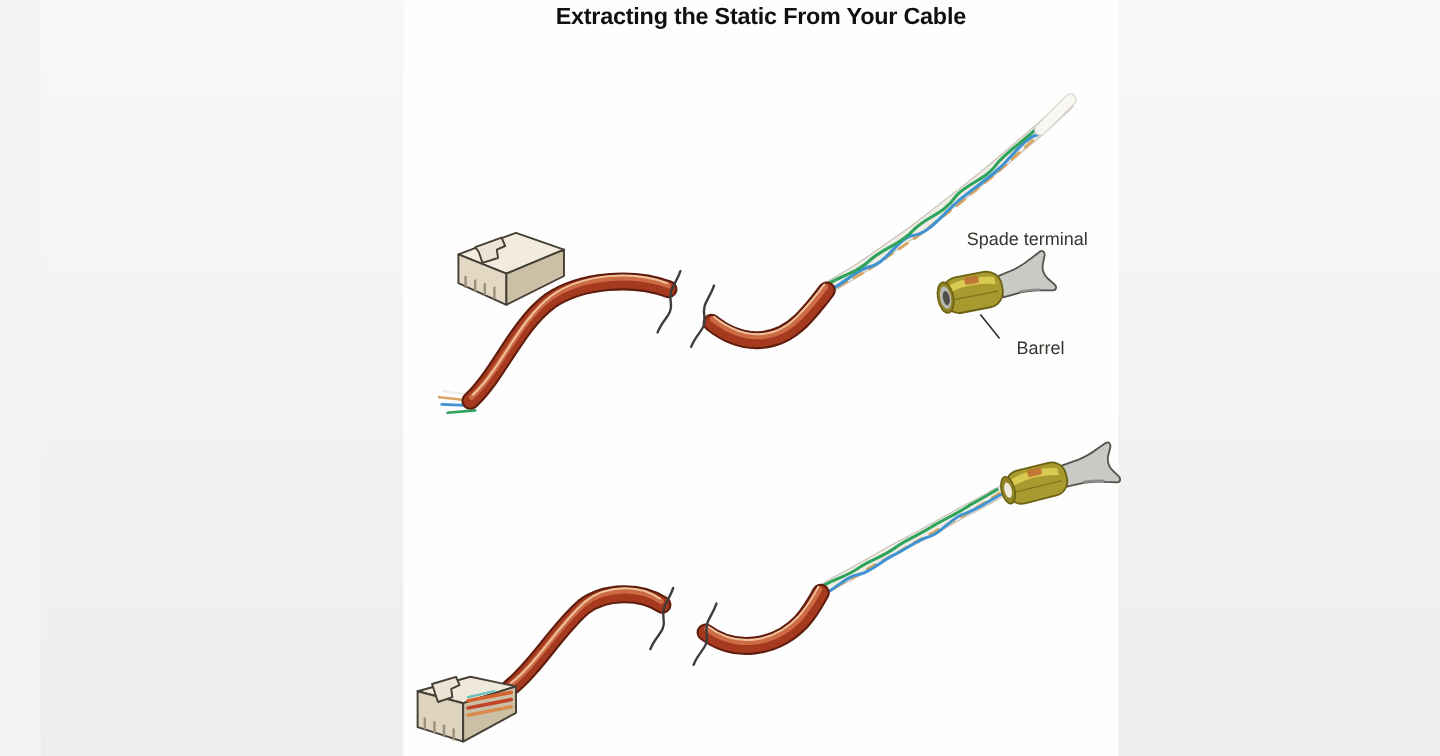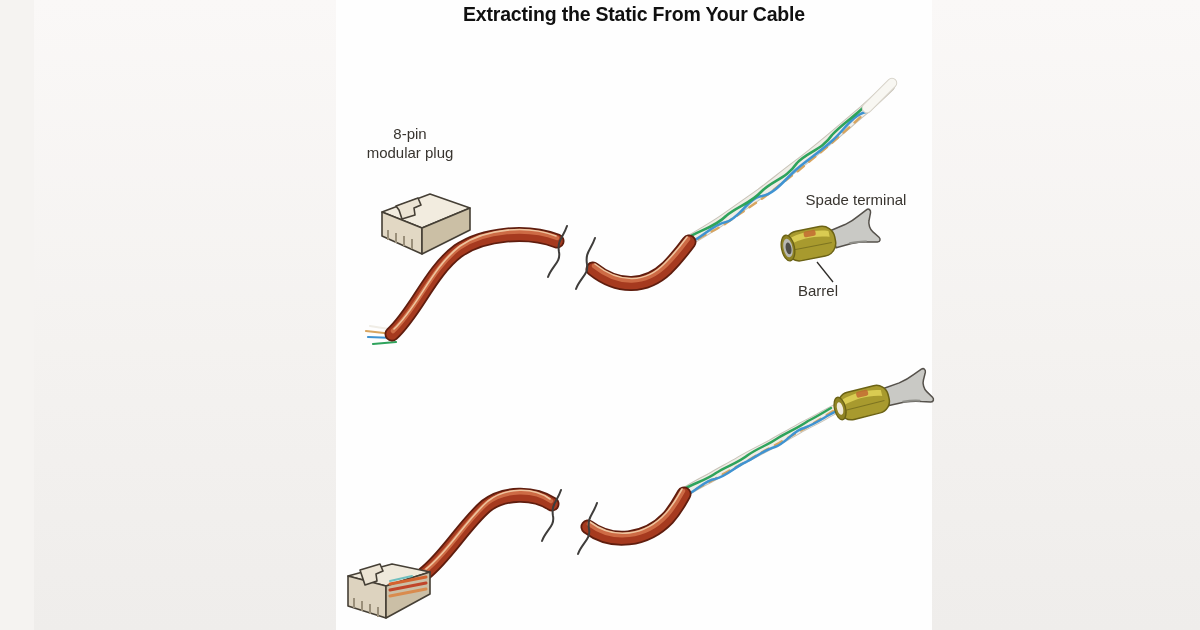--- a/index.html
+++ b/index.html
@@ -18,21 +18,21 @@
   .title{
     position:absolute;left:0;top:3px;width:1200px;text-align:center;
     font-size:19.5px;font-weight:700;color:#101010;letter-spacing:-0.2px;
   }
   .lbl{
     position:absolute;font-size:15px;color:#38342f;text-align:center;
     line-height:19px;
   }
   .lbl-plug{left:300px;top:124px;width:152px;}
   .lbl-spade{left:758px;top:190px;width:128px;}
-  .lbl-barrel{left:751px;top:281px;width:66px;}
+  .lbl-barrel{left:800px;top:281px;width:66px;}
 </style>
 </head>
 <body>
 
 <div class="stage">
   <div class="side-panel side-left"></div>
   <div class="side-panel side-right"></div>
   <div class="canvas"></div>
 
   <svg class="art" viewBox="0 0 1200 630">
@@ -157,21 +157,17 @@
       <path d="M2,-8 C15,-12 30,-12 42,-8 L42,-2 C30,-6 15,-6 2,-2 Z" fill="#d9cb52"></path>
       <rect x="17" y="-12" width="12" height="6" rx="2" fill="#c06a30" opacity="0.85"></rect>
       <path d="M1,3 L43,3" stroke="#7d7420" stroke-width="1" fill="none"></path>
       <ellipse cx="-2" cy="0" rx="5.5" ry="11.5" fill="#8f8324" stroke="#6b6215" stroke-width="1.3"></ellipse>
       <ellipse cx="-2" cy="0" rx="3" ry="6.5" fill="#efe9da"></ellipse>
     </g>
   </svg>
 
   <div class="title">Extracting the Static From Your Cable</div>
 
-  <div class="lbl lbl-plug">
-    <div>8-pin</div>
-    <div>modular plug</div>
-  </div>
 
   <div class="lbl lbl-spade">Spade terminal</div>
 
   <div class="lbl lbl-barrel">Barrel</div>
 </div>
 
 </body></html>

